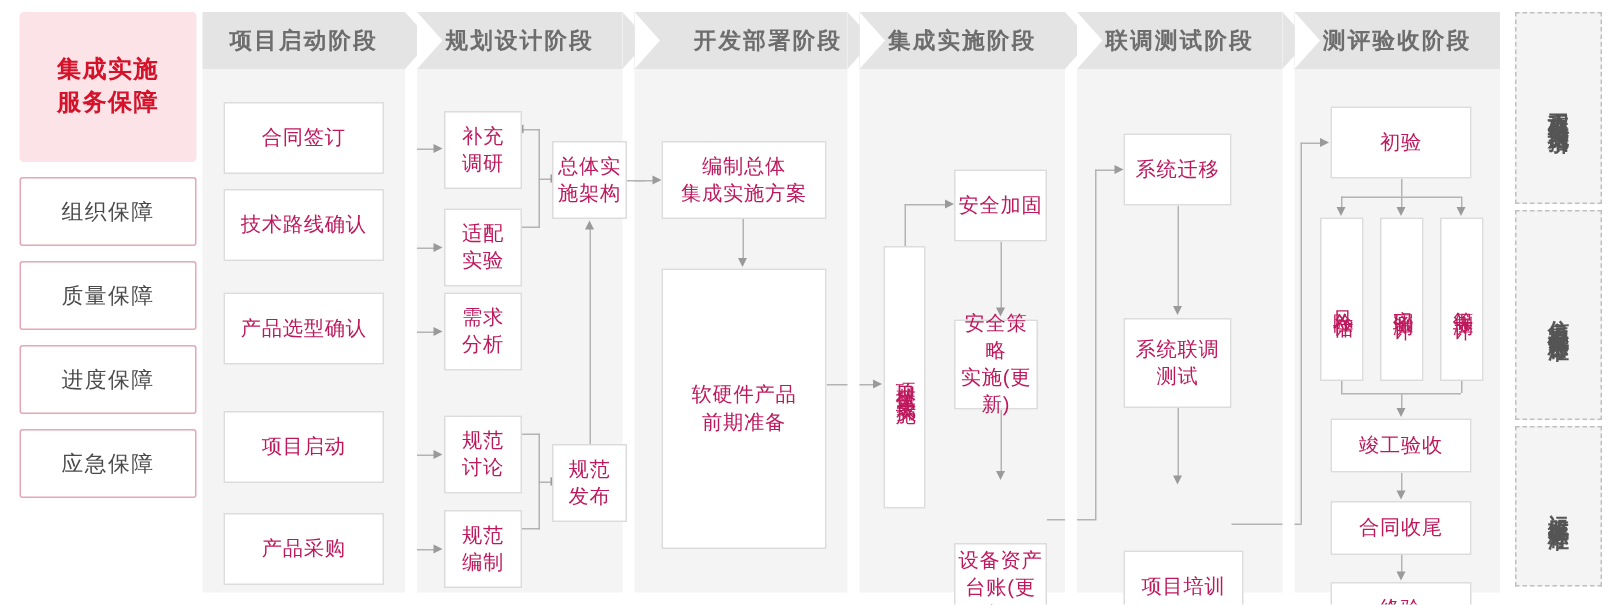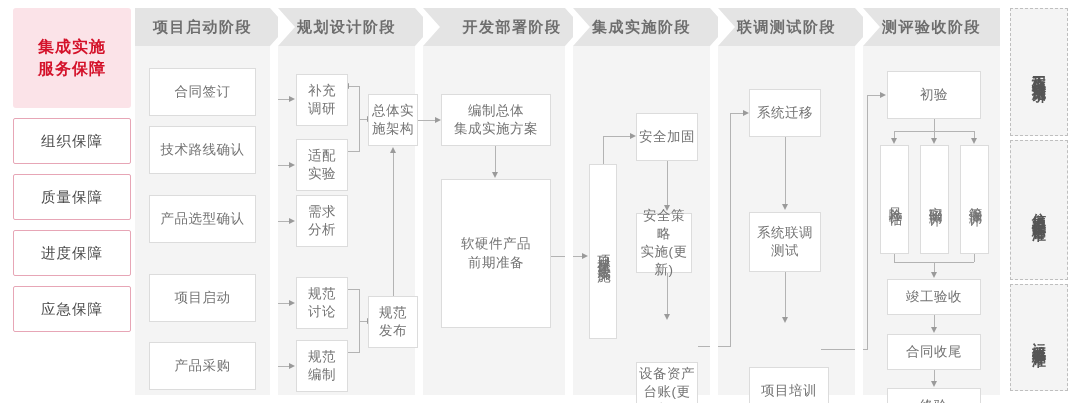--- a/index.html
+++ b/index.html
@@ -45,21 +45,21 @@
     clip-path:polygon(0 0, 100% 50%, 0 100%);
   }
   .phase-body{
     position:relative; background:#f4f4f4; height:349px; margin-top:0;
   }
 
   
   .node{
     position:absolute; background:#ffffff; border:1px solid #dcdcdc;
     display:flex; align-items:center; justify-content:center; text-align:center;
-    font-size:13.5px; color:#737373; line-height:1.35; letter-spacing:.5px;
+    font-size:13.5px; color:#be185d; line-height:1.35; letter-spacing:.5px;
     z-index:2;
   }
   .node.vert{
     writing-mode:vertical-rl; text-orientation:upright;
     letter-spacing:2px; line-height:1.1;
   }
 
   
   .ln{ position:absolute; background:#b3b3b3; z-index:1; }
   .ln.h{ height:1px; }
@@ -185,21 +185,21 @@
       <div class="ln h" style="left:0px; top:74px; width:13px;"></div>
       <div class="arw r" style="left:12px; top:71px;"></div>
 
       <div class="node" style="left:18px; top:48px; width:110px; height:52px;">
         <div><span>编制总体</span><br><span>集成实施方案</span></div>
       </div>
 
       <div class="ln v" style="left:72px; top:100px; height:27px;"></div>
       <div class="arw d" style="left:69px; top:126px;"></div>
 
-      <div class="node" style="left:18px; top:133px; width:110px; height:149px;">
+      <div class="node" style="left:18px; top:133px; width:110px; height:187px;">
         <div><span>软硬件产品</span><br><span>前期准备</span></div>
       </div>
 
       <div class="ln h" style="left:128px; top:210px; width:14px;"></div>
     </div>
   </div>
 
   <div class="phase" style="left:573px; width:137px;">
     <div class="phase-head" style="width:137px;">
       <span class="notch"></span>

